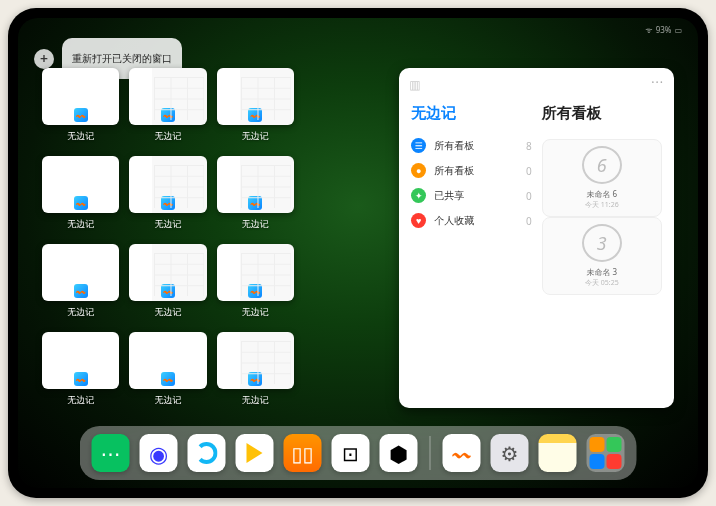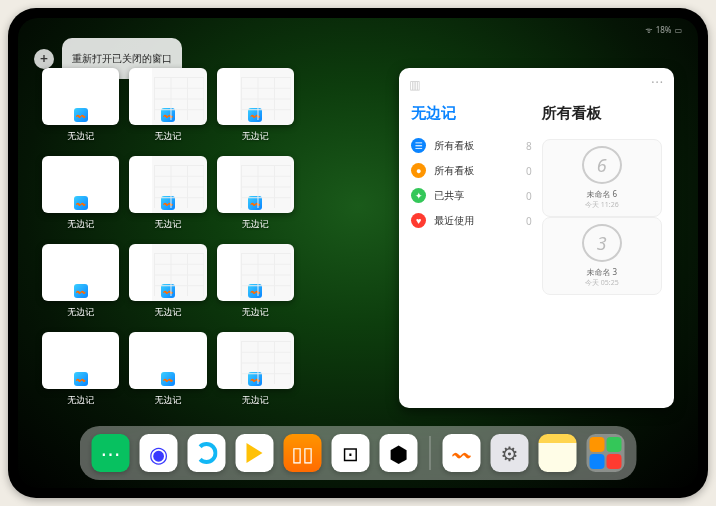--- a/index.html
+++ b/index.html
@@ -144,21 +144,21 @@
     .di-notes { background: linear-gradient(#ffd54f 0%, #ffd54f 25%, #fffde7 25%, #fffde7 100%); }
   </style>
 </head>
 <body>
 
 <div class="device">
   <div class="screen">
 
     <div class="statusbar">
       <span>ᯤ</span>
-      <span>18%</span>
+      <span>93%</span>
       <span>▭</span>
     </div>
 
     <div class="topbar">
       <div class="plus-btn">
         <span>+</span>
       </div>
       <div class="reopen-pill">
         <span>重新打开已关闭的窗口</span>
       </div>
@@ -260,21 +260,21 @@
                 <span>所有看板</span>
                 <span class="sb-count">0</span>
               </div>
               <div class="sb-row">
                 <div class="sb-icon" style="background: rgb(52, 199, 89);">✦</div>
                 <span>已共享</span>
                 <span class="sb-count">0</span>
               </div>
               <div class="sb-row">
                 <div class="sb-icon" style="background: rgb(255, 59, 48);">♥</div>
-                <span>最近使用</span>
+                <span>个人收藏</span>
                 <span class="sb-count">0</span>
               </div>
             </div>
         </div>
         <div class="panel-right">
           <div class="panel-title-r">所有看板</div>
           <div id="boards">
               <div class="board-card">
                 <div class="board-shape">6</div>
                 <div class="board-name">未命名 6</div>

